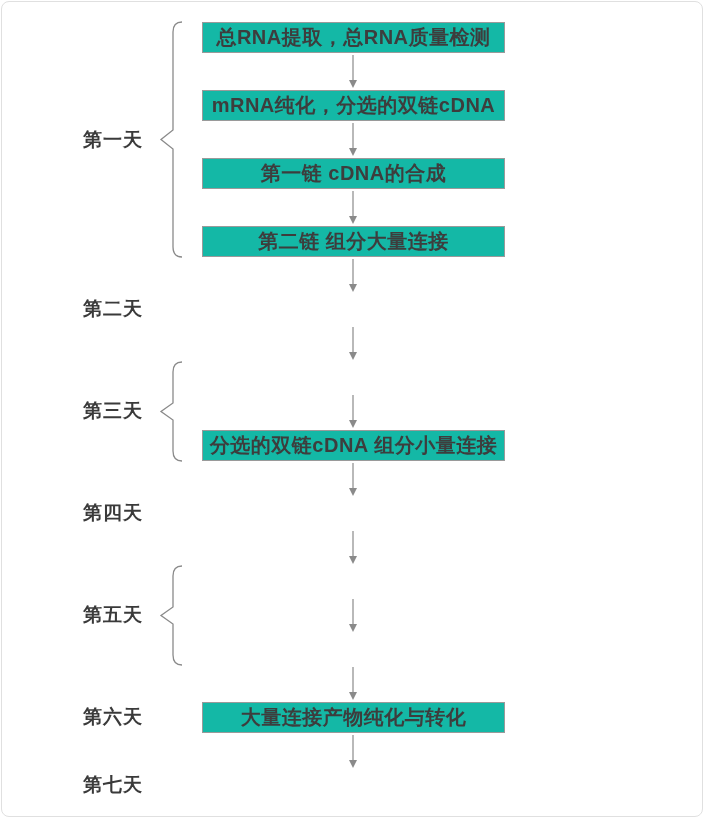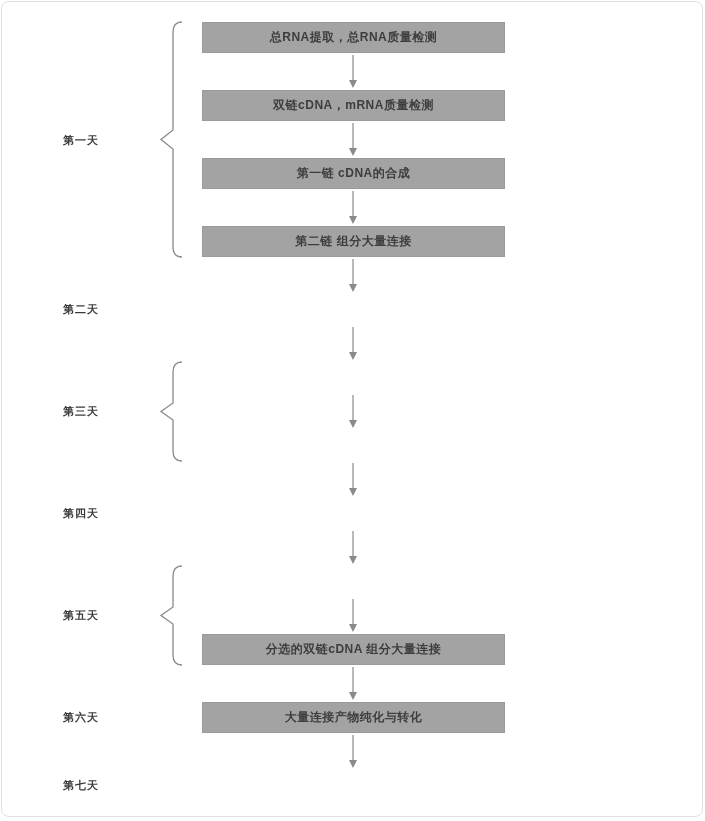--- a/index.html
+++ b/index.html
@@ -19,39 +19,39 @@
     background: #ffffff;
     border: 1px solid #e0e0e0;
     border-radius: 8px;
   }
   .flow-box {
     position: absolute;
     left: 202px;
     width: 303px;
     height: 31px;
     border: 1px solid #9a9a9a;
-    background: #a3a3a3;
+    background: #14b8a6;
     display: flex;
     align-items: center;
     justify-content: center;
-    font-size: 12px;
+    font-size: 20px;
     font-weight: 600;
     color: #3d3d3d;
     letter-spacing: 0.5px;
     white-space: nowrap;
     text-align: right;
   }
   .day-label {
     position: absolute;
     left: 63px;
     width: 100px;
     height: 22px;
     line-height: 22px;
-    text-align: left;
-    font-size: 11px;
+    text-align: center;
+    font-size: 19px;
     font-weight: 700;
     color: #3a3a3a;
     letter-spacing: 1px;
   }
   .arrow {
     position: absolute;
     left: 348px;
     width: 10px;
     height: 34px;
   }
@@ -61,24 +61,24 @@
     width: 27px;
   }
 </style>
 </head>
 <body>
 
 <div class="stage">
   <div class="card"></div>
 
   <div class="flow-box" style="top:22px">总RNA提取，总RNA质量检测</div>
-  <div class="flow-box" style="top:90px">双链cDNA，mRNA质量检测</div>
+  <div class="flow-box" style="top:90px">mRNA纯化，分选的双链cDNA</div>
   <div class="flow-box" style="top:158px">第一链 cDNA的合成</div>
   <div class="flow-box" style="top:226px">第二链 组分大量连接</div>
-  <div class="flow-box" style="top:634px">分选的双链cDNA 组分大量连接</div>
+  <div class="flow-box" style="top:430px">分选的双链cDNA 组分小量连接</div>
   <div class="flow-box" style="top:702px">大量连接产物纯化与转化</div>
 
   <div class="day-label" style="top:129px">第一天</div>
   <div class="day-label" style="top:298px">第二天</div>
   <div class="day-label" style="top:400px">第三天</div>
   <div class="day-label" style="top:502px">第四天</div>
   <div class="day-label" style="top:604px">第五天</div>
   <div class="day-label" style="top:706px">第六天</div>
   <div class="day-label" style="top:774px">第七天</div>
 

